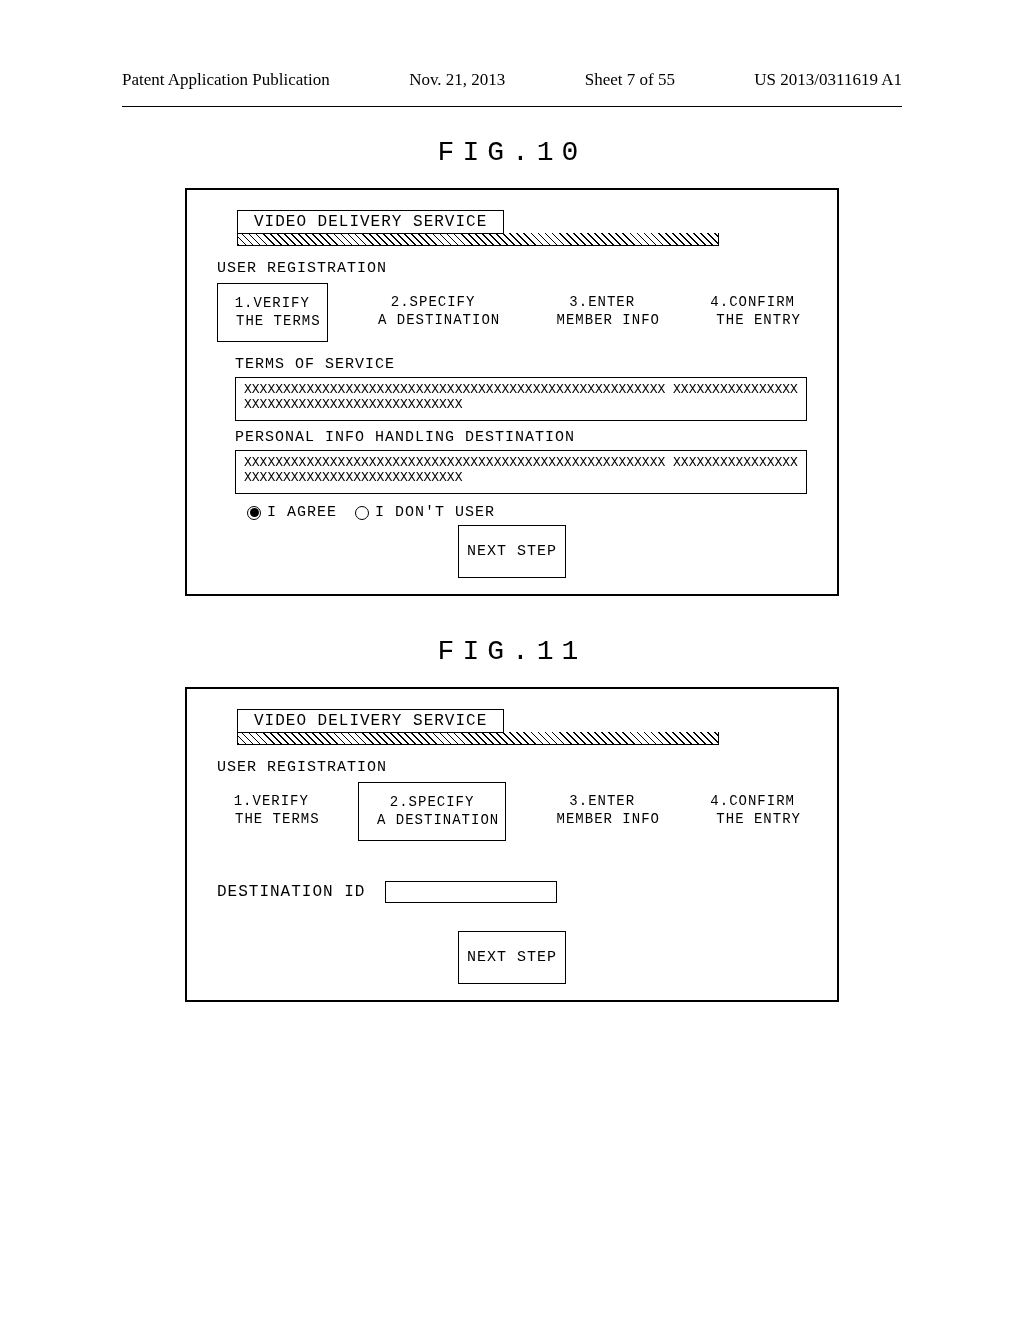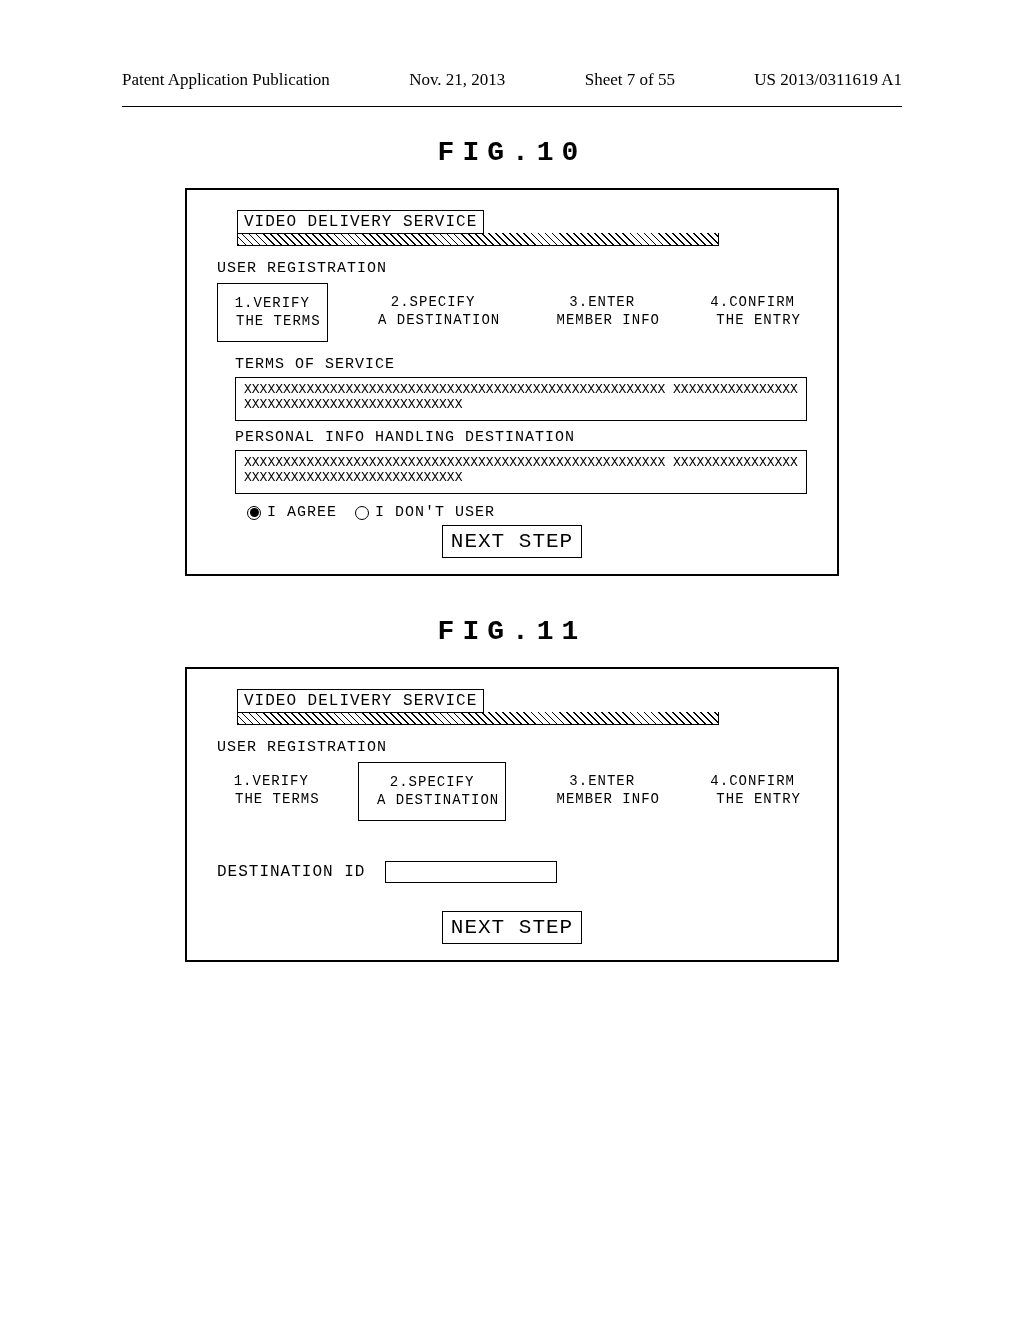--- a/index.html
+++ b/index.html
@@ -27,38 +27,38 @@
     width: 780px;
     margin: 4px auto 20px auto;
     border-top: 1.5px solid #000;
   }
   .fig-label {
     text-align: center;
     font-family: "Courier New", monospace;
     font-size: 28px;
     letter-spacing: 8px;
     margin: 30px 0 20px 0;
-    font-weight: bold;
+    font-weight: normal;
   }
   .screen {
     width: 590px;
     margin: 0 auto 40px auto;
     border: 2px solid #000;
     padding: 14px 30px 14px 30px;
     font-family: "Courier New", monospace;
     font-size: 15px;
     letter-spacing: 1px;
   }
   .banner-wrap {
     margin: 6px 0 14px 20px;
   }
   .banner-title-box {
     display: inline-block;
     border: 1.5px solid #000;
-    padding: 2px 6px;
+    padding: 2px 16px;
     font-size: 16px;
     letter-spacing: 1px;
   }
   .banner-hatch {
     height: 12px;
     width: 480px;
     background: repeating-linear-gradient(45deg, #000 0 1.2px, #fff 1.2px 5px);
     border-bottom: 1px solid #000;
     border-right: 1px solid #000;
     border-left: 1px solid #000;
@@ -125,22 +125,22 @@
     border-radius: 50%;
     background: #000;
   }
   .next-row {
     text-align: center;
     margin: 2px 0 2px 0;
   }
   .next-btn {
     display: inline-block;
     border: 1.5px solid #000;
-    padding: 4px 8px;
-    font-size: 21px;
+    padding: 17px 8px;
+    font-size: 15px;
     letter-spacing: 1px;
   }
   .dest-row {
     display: flex;
     align-items: center;
     gap: 20px;
     margin: 40px 0 28px 0;
   }
   .dest-label {
     font-size: 16px;

